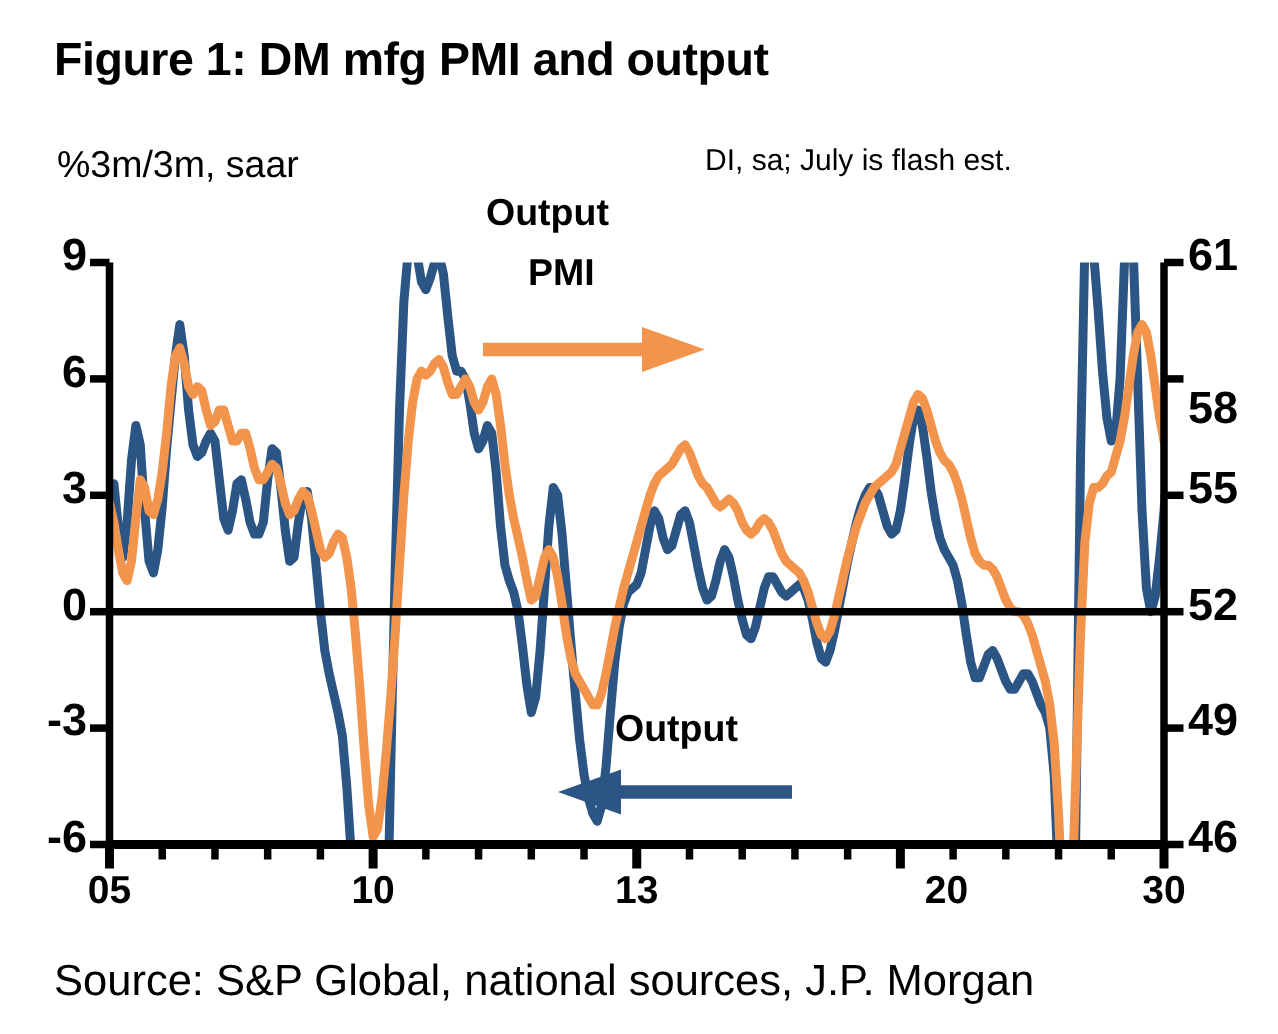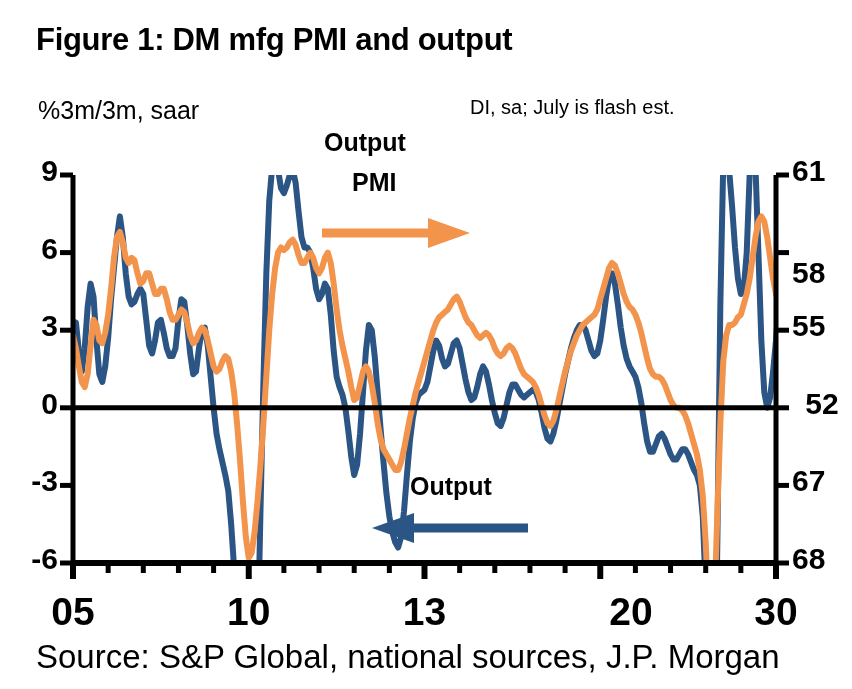--- a/index.html
+++ b/index.html
@@ -51,33 +51,32 @@
     font-size:30px;
     font-weight:bold;
     text-align:right;
     white-space:nowrap;
   }
   .ylab-l{ width:50px; left:8px; }
   .ylab-r{ width:60px; left:792px; text-align:left;}
 
   .xlab{
     position:absolute;
-    font-size:39px;
+    font-size:26px;
     font-weight:bold;
     text-align:center;
     width:70px;
     top:578px;
     white-space:nowrap;
-    margin-top:12px;
   }
 
   .source{
     position:absolute;
     left:36px; top:638px;
-    font-size:33px;
+    font-size:29px;
     white-space:nowrap;
   }
   svg{display:block;}
 </style>
 </head>
 <body>
 
 <div id="fig">
 
   <div class="title">Figure 1: DM mfg PMI and output</div>
@@ -141,23 +140,23 @@
       <polygon points="470,233 428,218 428,248" fill="#F3944D"></polygon>
       <line x1="528" y1="528" x2="414" y2="528" stroke="#2A5584" stroke-width="9"></line>
       <polygon points="372,528 414,513 414,543" fill="#2A5584"></polygon>
     </svg>
 <div class="ylab ylab-l" style="top: 542px;">-6</div>
     <div class="ylab ylab-l" style="top: 464.4px;">-3</div>
     <div class="ylab ylab-l" style="top: 386.8px;">0</div>
     <div class="ylab ylab-l" style="top: 309.2px;">3</div>
     <div class="ylab ylab-l" style="top: 231.6px;">6</div>
     <div class="ylab ylab-l" style="top: 154px;">9</div>
-    <div class="ylab ylab-r" style="top: 542px;">68</div>
-    <div class="ylab ylab-r" style="top: 464.4px;">67</div>
-    <div class="ylab ylab-r" style="top: 386.8px; text-align: center;">52</div>
+    <div class="ylab ylab-r" style="top: 542px;">46</div>
+    <div class="ylab ylab-r" style="top: 464.4px;">49</div>
+    <div class="ylab ylab-r" style="top: 386.8px;">52</div>
     <div class="ylab ylab-r" style="top: 309.2px;">55</div>
     <div class="ylab ylab-r" style="top: 216px; margin-top: 40px;">58</div>
     <div class="ylab ylab-r" style="top: 154px;">61</div>
     <div class="xlab" style="left: 38px;">05</div>
     <div class="xlab" style="left: 213.75px;">10</div>
     <div class="xlab" style="left: 389.5px;">13</div>
     <div class="xlab" style="left: 596px;">20</div>
     <div class="xlab" style="left: 741px;">30</div>
   </div>
 

